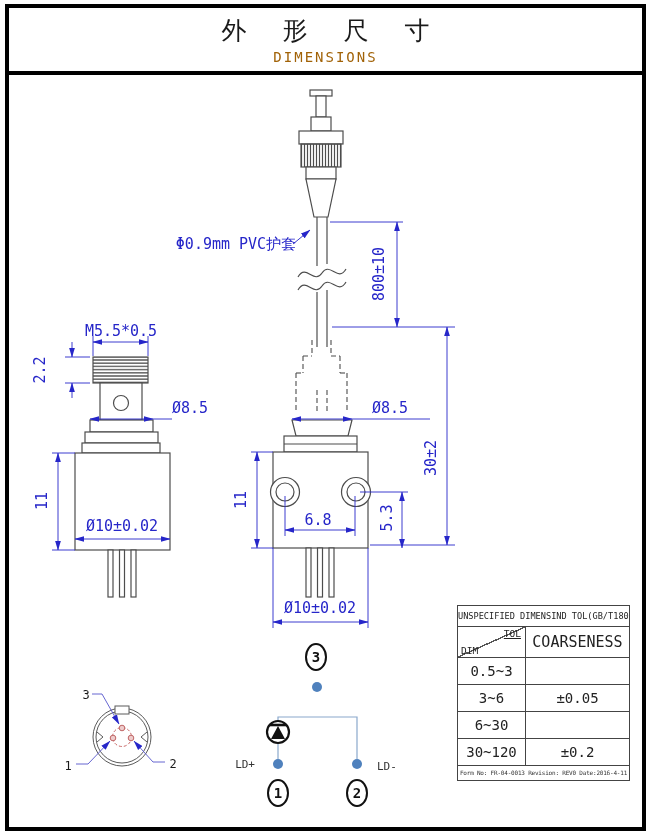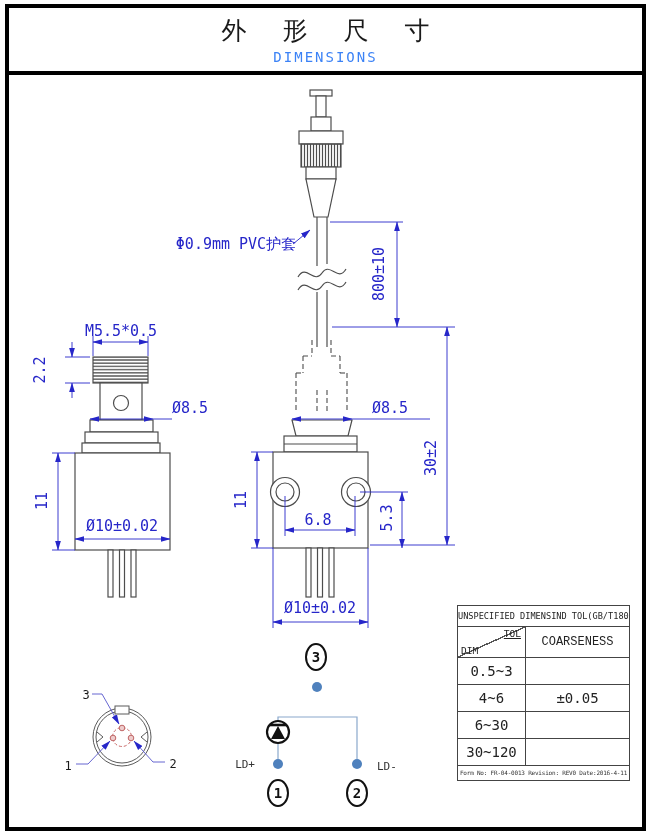--- a/index.html
+++ b/index.html
@@ -2,40 +2,40 @@
 <html><head>
 <meta charset="utf-8">
 <style>
   html,body{margin:0;padding:0;background:#fff;}
   body{width:651px;height:837px;position:relative;overflow:hidden;
        font-family:"DejaVu Sans Mono", monospace;}
   .frame{position:absolute;left:5px;top:4px;width:633px;height:819px;border:4px solid #000;background:#fff;}
   .titlebar{height:63px;border-bottom:4px solid #000;display:flex;flex-direction:column;
             align-items:center;justify-content:center;gap:2px;}
   .title-cn{font-family:"DejaVu Sans", sans-serif;font-size:25px;letter-spacing:14px;color:#1a1a1a;text-indent:14px;}
-  .title-en{font-family:"DejaVu Sans Mono", monospace;font-size:14px;letter-spacing:2px;color:#3b82f6;}
+  .title-en{font-family:"DejaVu Sans Mono", monospace;font-size:14px;letter-spacing:2px;color:#a16207;}
   .canvas{position:relative;width:633px;height:752px;}
   svg{display:block;}
   svg text{font-family:"DejaVu Sans Mono", monospace;}
   .dimtxt{fill:#2626c9;font-size:15px;}
   .lbl{fill:#1a1a1a;font-size:12px;}
   .sch-lbl{fill:#333;font-size:11px;}
   .numtxt{fill:#111;font-size:14px;font-weight:bold;}
 
   
   .tol-table{position:absolute;left:457px;top:605px;width:171px;background:#fff;
              border:1.5px solid #444;color:#222;}
   .tt-title{height:20px;line-height:20px;text-align:center;font-size:8.6px;border-bottom:1px solid #444;
             white-space:nowrap;overflow:hidden;}
   .tt-head{display:flex;height:30px;border-bottom:1px solid #444;}
   .tt-diag{width:67px;border-right:1px solid #444;position:relative;
            background:linear-gradient(to bottom right,#fff calc(50% - 0.7px),#555 calc(50% - 0.7px),#555 calc(50% + 0.7px),#fff calc(50% + 0.7px));}
   .tt-diag .tol{position:absolute;top:1px;right:4px;font-size:9.5px;text-decoration:underline;}
   .tt-diag .dim{position:absolute;bottom:1px;left:3px;font-size:9.5px;margin-top:17px;}
-  .tt-coarse{flex:1;display:flex;align-items:center;justify-content:center;font-size:12px;font-family:Liberation Mono, monospace;}
+  .tt-coarse{flex:1;display:flex;align-items:center;justify-content:center;font-size:15px;}
   .tt-row{display:flex;height:26px;border-bottom:1px solid #444;font-size:14px;}
   .tt-row .c1{width:67px;border-right:1px solid #444;display:flex;align-items:center;justify-content:center;text-align:right;}
   .tt-row .c2{flex:1;display:flex;align-items:center;justify-content:center;}
   .tt-angle{height:14px;line-height:14px;text-align:center;font-size:7.4px;border-bottom:1px solid #444;
             white-space:nowrap;overflow:hidden;}
   .tt-form{height:14px;line-height:14px;text-align:center;font-size:6px;letter-spacing:-0.2px;
            white-space:nowrap;overflow:hidden;color:#333;}
 </style>
 </head>
 <body>
@@ -215,23 +215,24 @@
     <div class="tt-diag">
       <span class="tol">TOL</span>
       <span class="dim">DIM</span>
     </div>
     <div class="tt-coarse">COARSENESS</div>
   </div>
   <div class="tt-row">
     <div class="c1">0.5~3</div>
   </div>
   <div class="tt-row">
-    <div class="c1">4~6</div>
+    <div class="c1">3~6</div>
     <div class="c2">±0.05</div>
   </div>
   <div class="tt-row">
     <div class="c1">6~30</div>
   </div>
   <div class="tt-row">
     <div class="c1">30~120</div>
+    <div class="c2">±0.2</div>
   </div>
   <div class="tt-form">Form No: FR-04-0013 Revision: REV0 Date:2016-4-11</div>
 </div>
 
 </body></html>

